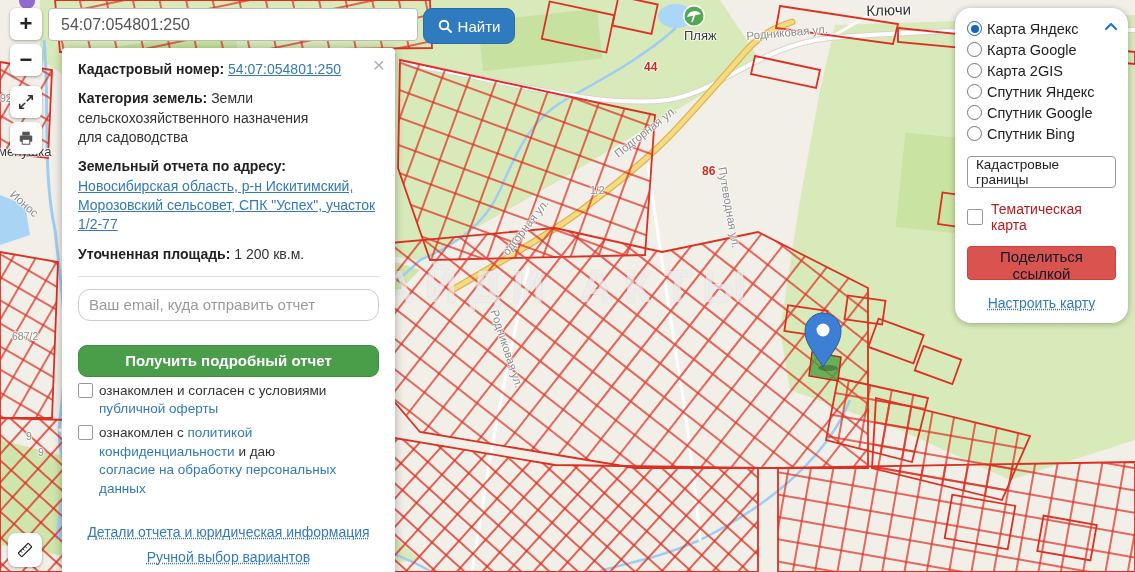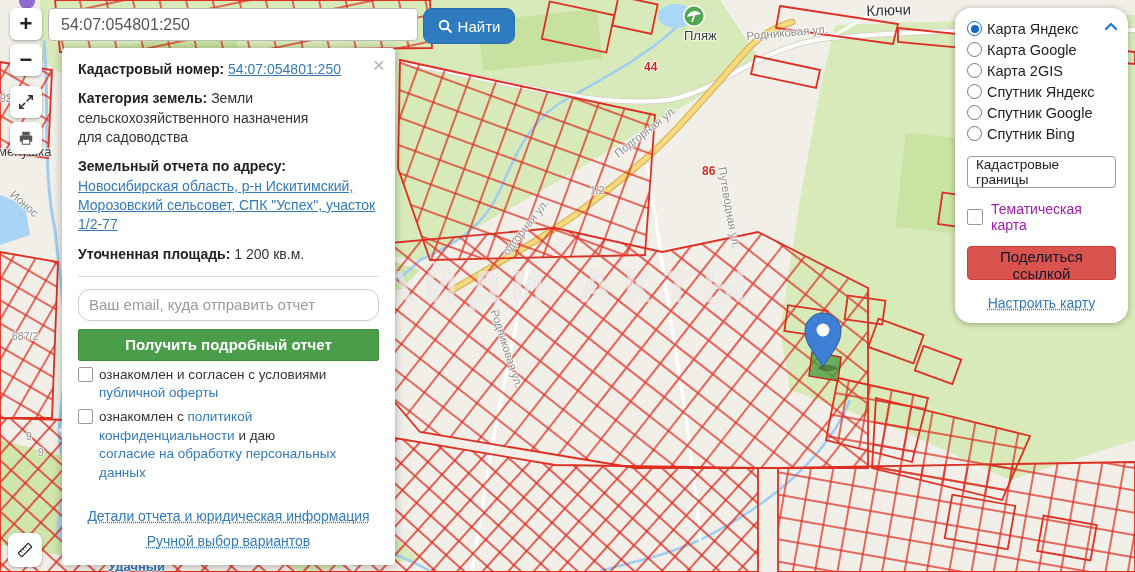--- a/index.html
+++ b/index.html
@@ -46,41 +46,41 @@
   #popup .row{margin:0 0 10px 0;}
   #popup b{color:#222;}
   a.lnk{color:#337ab7;text-decoration:underline;cursor:pointer;}
   a.lnk-dot{color:#337ab7;text-decoration:underline dotted;cursor:pointer;}
   #popup-close{position:absolute;right:10px;top:6px;font-size:21px;color:#b0b0b0;cursor:pointer;line-height:1;}
   .pre{white-space:pre-line;}
   #popup hr{border:none;border-top:1px solid #ddd;margin:12px 0;}
   #email-input{width:100%;height:32px;box-sizing:border-box;border:1px solid #ccc;border-radius:12px;
       padding:0 10px;font-size:15px;color:#333;font-family:inherit;}
   #email-input::placeholder{color:#9a9a9a;}
-  #report-btn{margin-top:8px;width:100%;height:32px;background:#4a9e4a;border:1px solid #3f8c3f;
-      border-radius:2px;color:#fff;font-size:15px;font-weight:bold;cursor:pointer;}
+  #report-btn{margin-top:24px;width:100%;height:32px;background:#4a9e4a;border:1px solid #3f8c3f;
+      border-radius:9px;color:#fff;font-size:15px;font-weight:bold;cursor:pointer;}
   .cbrow{display:flex;align-items:flex-start;gap:6px;font-size:13.5px;margin-top:5px;color:#333;}
   .cbox{flex:0 0 auto;width:13px;height:13px;border:1.5px solid #999;border-radius:2px;background:#fff;
       margin-top:1px;cursor:pointer;}
   .indent{margin-left:21px;font-size:13.5px;}
   .centerlinks{text-align:center;margin-top:24px;font-size:14px;}
   .centerlinks div{margin-top:6px;}
 
   
   #layers{position:absolute;left:955px;top:8px;width:173px;box-sizing:border-box;background:#fff;
       border-radius:16px;box-shadow:0 1px 6px rgba(0,0,0,0.3);padding:10px 12px 12px 12px;}
   .radiorow{display:flex;align-items:center;gap:5px;height:21px;font-size:14.5px;color:#222;cursor:pointer;}
   .radio{width:13px;height:13px;border:1.5px solid #757575;border-radius:50%;background:#fff;position:relative;flex:0 0 auto;}
   .radiorow.sel .radio{border-color:#1567c0;}
   .radiorow.sel .radio::after{content:"";position:absolute;left:2.5px;top:2.5px;width:8px;height:8px;
       border-radius:50%;background:#1567c0;}
   #panel-collapse{position:absolute;right:10px;top:13px;cursor:pointer;}
   #layer-select{margin-top:12px;height:30px;border:1px solid #999;border-radius:4px;display:flex;
       align-items:center;justify-content:space-between;padding:0 8px;font-size:13.5px;color:#222;cursor:pointer;background:#fff;gap:48px;}
-  #thematic-row{display:flex;align-items:center;gap:8px;margin-top:13px;font-size:14px;color:#a21caf;}
+  #thematic-row{display:flex;align-items:center;gap:8px;margin-top:13px;font-size:14px;color:#b91c1c;}
   #thematic-row .cbox{width:14px;height:14px;margin-top:0;}
   #share-btn{margin-top:13px;width:100%;height:34px;background:#d9534f;border:1px solid #d43f3a;
       border-radius:4px;color:#0f172a;font-size:15px;cursor:pointer;text-align:center;}
   #configure{display:block;text-align:center;margin-top:12px;font-size:14px;}
 </style>
 </head>
 <body>
 
 <div id="stage">
 

